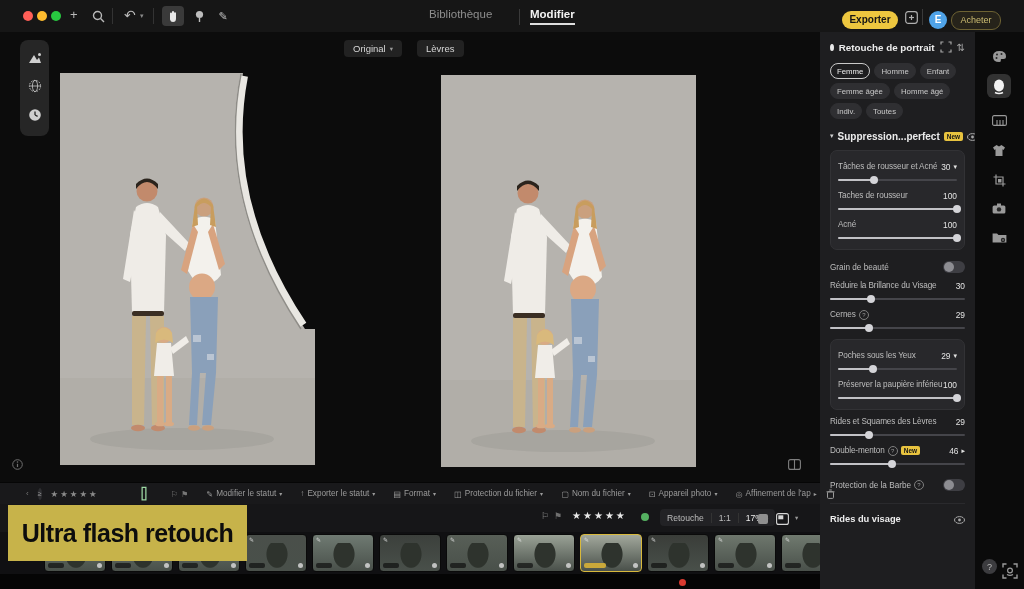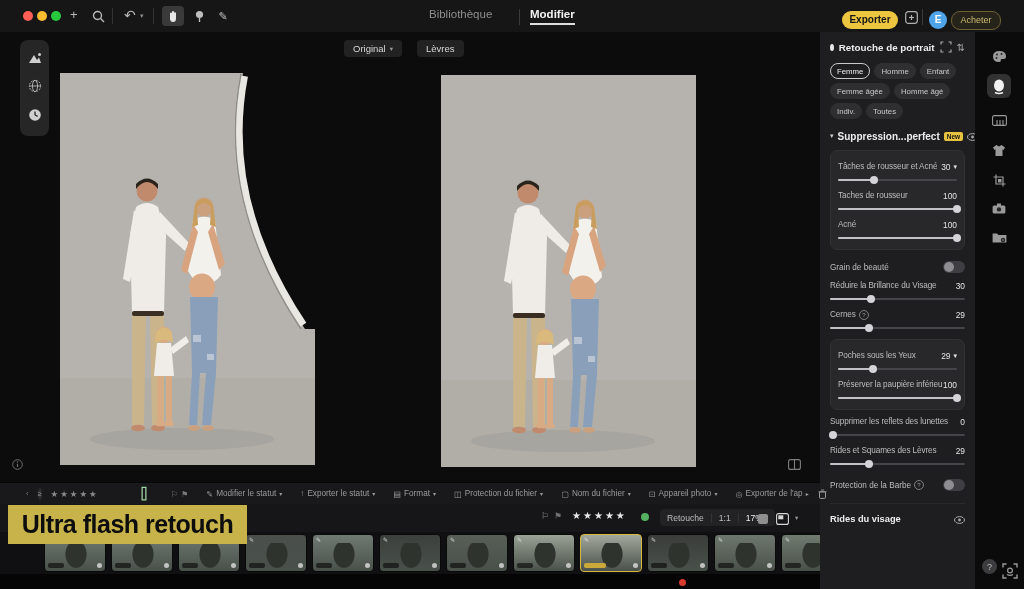--- a/index.html
+++ b/index.html
@@ -86,21 +86,21 @@
   .thumb .tfig{position:absolute;left:18px;top:8px;width:26px;height:28px;
                background:radial-gradient(ellipse at 50% 40%,#2e332d 0%,#2e332d 55%,transparent 60%);}
   .thumb .tp{position:absolute;left:3px;top:1px;font-size:6px;color:#e6e6e6;opacity:.8;}
   .thumb .tb{position:absolute;left:3px;bottom:3px;width:16px;height:5px;background:rgba(10,10,10,.65);border-radius:2px;}
   .thumb .td{position:absolute;right:3px;bottom:3px;width:5px;height:5px;border-radius:50%;background:#d6d6d6;opacity:.85;}
   .thumb.tsel{border:1.5px solid #d8b93c;}
   .thumb.tsel .tb{background:#caa83a;width:22px;}
   #bottomstrip{left:0;top:574px;width:820px;height:15px;background:#050505;}
   #recdot{left:679px;top:579px;width:7px;height:7px;border-radius:50%;background:#da3a30;}
   
-  #caption{left:8px;top:505px;width:239px;height:39px;display:flex;align-items:center;justify-content:center;
+  #caption{left:8px;top:505px;width:239px;height:56px;display:flex;align-items:center;justify-content:center;
            color:#0d0d0d;font-size:25px;font-weight:800;letter-spacing:-0.5px;white-space:nowrap;z-index:30;}
   .helpc{width:15px;height:15px;border-radius:50%;background:#3c3c3f;color:#bdbdbd;font-size:9px;
          display:flex;align-items:center;justify-content:center;}
   svg{overflow:visible;}
 </style>
 </head>
 <body>
 
 <div id="topbar" class="abs">
   <div class="abs tl" style="left:23px;background:#ff5f57"></div>
@@ -384,46 +384,49 @@
             <span class="sl-val">100</span>
           </span>
         </div>
       <div class="track">
           <div class="fill" style="width: 100%;"></div>
           <div class="thumbk" style="left: calc(100% - 4px);"></div>
         </div>
     </div>
   </div>
 
-  <div class="srow">
-    <div class="sl-top">
-        <span class="sl-label">Supprimer les reflets des lunettes</span>
-      <span class="sl-right">
-          <span class="sl-val">0</span>
-        </span>
-      </div>
-    <div class="track">
-        <div class="fill" style="width: 2%;"></div>
-        <div class="thumbk" style="left: calc(2% - 4px);"></div>
-      </div>
-  </div>
 
   <div class="srow">
     <div class="sl-top">
         <span class="sl-label">Rides et Squames des Lèvres</span>
       <span class="sl-right">
           <span class="sl-val">29</span>
         </span>
       </div>
     <div class="track">
         <div class="fill" style="width: 29%;"></div>
         <div class="thumbk" style="left: calc(29% - 4px);"></div>
       </div>
   </div>
 
+  <div class="srow">
+    <div class="sl-top">
+        <span class="sl-label">Double-menton</span>
+      <span class="info-dot">?</span>
+      <span class="badge-new" style="margin-left:3px">New</span>
+      <span class="sl-right">
+          <span class="sl-val">46</span>
+          <span class="sl-exp">▸</span>
+        </span>
+      </div>
+    <div class="track">
+        <div class="fill" style="width: 46%;"></div>
+        <div class="thumbk" style="left: calc(46% - 4px);"></div>
+      </div>
+  </div>
 
   <div class="tog-row">
     <span class="tog-label">Protection de la Barbe</span>
     <span class="info-dot">?</span>
     <span class="switch">
         <span class="knob"></span>
       </span>
   </div>
 
   <div class="sec-row">
@@ -543,21 +546,21 @@
     </span>
   <span class="vdiv"></span>
   <span class="r1t">
       <span>⊡</span>
       <span>Appareil photo</span>
       <span style="font-size:6px">▾</span>
     </span>
   <span class="vdiv"></span>
   <span class="r1t">
       <span>◎</span>
-      <span>Exporter de l'ap</span>
+      <span>Affinement de l'ap</span>
       <span style="font-size:6px">▸</span>
     </span>
   <span style="display:inline-flex">
     <svg width="9" height="10">
         <rect x="1.5" y="2.8" width="6" height="6.6" rx="1" fill="none" stroke="#9b9b9b" stroke-width="1"></rect>
         <line x1="0.5" y1="2.8" x2="8.5" y2="2.8" stroke="#9b9b9b" stroke-width="1"></line>
         <line x1="3.2" y1="1" x2="5.8" y2="1" stroke="#9b9b9b" stroke-width="1"></line>
       </svg>
   </span>
 </div>

